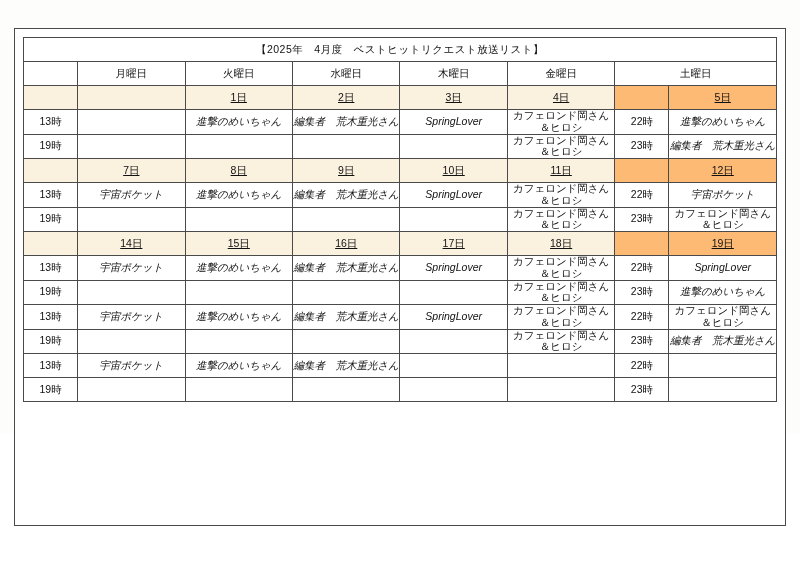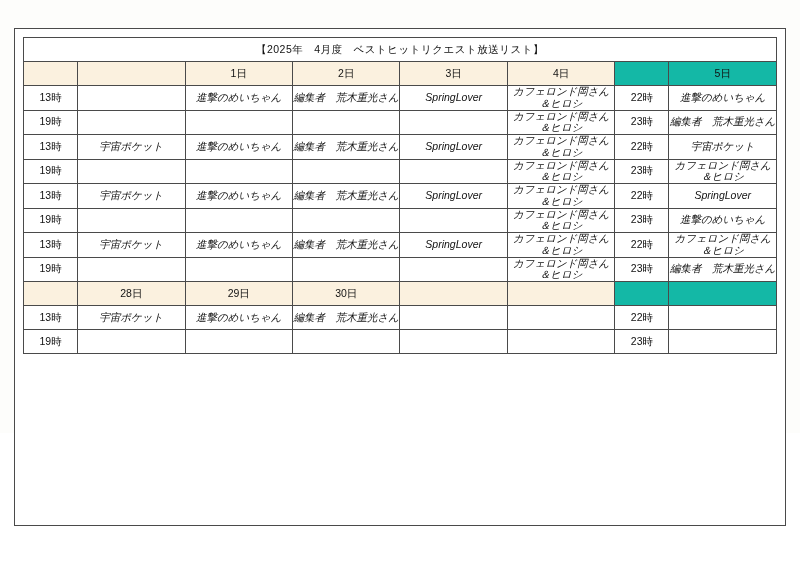--- a/index.html
+++ b/index.html
@@ -59,26 +59,26 @@
   }
   .hdr td {
     height: 31px;
     font-size: 11.5px;
   }
   col.c-time { width: 7.2%; }
   col.c-day  { width: 14.3%; }
   col.c-sat1 { width: 7.2%; }
   col.c-sat2 { width: 14.3%; }
 
-  .date-row td { height: 21px; font-size: 10.5px; }
+  .date-row td { height: 21px; font-size: 10.5px; text-decoration: underline; }
   .bg-cream { background: #fbf1df; }
-  .bg-blue  { background: #14b8a6; }
+  .bg-blue  { background: #fdba74; }
   .time-cell { font-size: 10.5px; margin-top: 14px; }
   .prog { font-size: 10px; font-style: italic; }
-  .prog-small { font-size: 9.3px; font-style: italic; }
+  .prog-small { font-size: 9.3px; }
   .footline {
     position: absolute;
     left: 14px;
     top: 549px;
     width: 772px;
     height: 2px;
     background: transparent;
   }
 </style>
 </head>
@@ -95,20 +95,29 @@
         <col class="c-day">
         <col class="c-day">
         <col class="c-sat1">
         <col class="c-sat2">
       </colgroup>
       <tbody>
         <tr class="title-row">
           <td colspan="8" class="title-text">【2025年　4月度　ベストヒットリクエスト放送リスト】</td>
         </tr>
 
+        <tr class="hdr">
+          <td></td>
+          <td>月曜日</td>
+          <td>火曜日</td>
+          <td>水曜日</td>
+          <td>木曜日</td>
+          <td>金曜日</td>
+          <td colspan="2">土曜日</td>
+        </tr>
 
         <tr class="date-row">
           <td class="bg-cream"></td>
           <td class="bg-cream"></td>
           <td class="bg-cream">1日</td>
           <td class="bg-cream">2日</td>
           <td class="bg-cream">3日</td>
           <td class="bg-cream">4日</td>
           <td class="bg-blue"></td>
           <td class="bg-blue">5日</td>
@@ -129,101 +138,111 @@
           <td class="prog"></td>
           <td class="prog"></td>
           <td class="prog"></td>
           <td class="prog"></td>
           <td class="prog-small">カフェロンド岡さん
 ＆ヒロシ</td>
           <td class="time-cell">23時</td>
           <td class="prog">編集者　荒木重光さん</td>
         </tr>
 
-        <tr>
-          <td class="time-cell">13時</td>
-          <td class="prog">宇宙ポケット</td>
-          <td class="prog">進撃のめいちゃん</td>
-          <td class="prog">編集者　荒木重光さん</td>
-          <td class="prog">SpringLover</td>
-          <td class="prog-small">カフェロンド岡さん
-＆ヒロシ</td>
-          <td class="time-cell">22時</td>
-          <td class="prog">宇宙ポケット</td>
-        </tr>
-        <tr>
-          <td class="time-cell">19時</td>
-          <td class="prog"></td>
-          <td class="prog"></td>
-          <td class="prog"></td>
-          <td class="prog"></td>
-          <td class="prog-small">カフェロンド岡さん
-＆ヒロシ</td>
-          <td class="time-cell">23時</td>
-          <td class="prog-small">カフェロンド岡さん
-＆ヒロシ</td>
-        </tr>
-
-        <tr>
-          <td class="time-cell">13時</td>
-          <td class="prog">宇宙ポケット</td>
-          <td class="prog">進撃のめいちゃん</td>
-          <td class="prog">編集者　荒木重光さん</td>
-          <td class="prog">SpringLover</td>
-          <td class="prog-small">カフェロンド岡さん
-＆ヒロシ</td>
-          <td class="time-cell">22時</td>
-          <td class="prog">SpringLover</td>
-        </tr>
-        <tr>
-          <td class="time-cell">19時</td>
-          <td class="prog"></td>
-          <td class="prog"></td>
-          <td class="prog"></td>
-          <td class="prog"></td>
-          <td class="prog-small">カフェロンド岡さん
-＆ヒロシ</td>
-          <td class="time-cell">23時</td>
-          <td class="prog">進撃のめいちゃん</td>
-        </tr>
-
-        <tr>
-          <td class="time-cell">13時</td>
-          <td class="prog">宇宙ポケット</td>
-          <td class="prog">進撃のめいちゃん</td>
-          <td class="prog">編集者　荒木重光さん</td>
-          <td class="prog">SpringLover</td>
-          <td class="prog-small">カフェロンド岡さん
-＆ヒロシ</td>
-          <td class="time-cell">22時</td>
-          <td class="prog-small">カフェロンド岡さん
-＆ヒロシ</td>
-        </tr>
-        <tr>
-          <td class="time-cell">19時</td>
-          <td class="prog"></td>
-          <td class="prog"></td>
-          <td class="prog"></td>
-          <td class="prog"></td>
-          <td class="prog-small">カフェロンド岡さん
-＆ヒロシ</td>
-          <td class="time-cell">23時</td>
-          <td class="prog">編集者　荒木重光さん</td>
-        </tr>
-
         <tr class="date-row">
           <td class="bg-cream"></td>
-          <td class="bg-cream">28日</td>
-          <td class="bg-cream">29日</td>
-          <td class="bg-cream">30日</td>
-          <td class="bg-cream"></td>
-          <td class="bg-cream"></td>
+          <td class="bg-cream">7日</td>
+          <td class="bg-cream">8日</td>
+          <td class="bg-cream">9日</td>
+          <td class="bg-cream">10日</td>
+          <td class="bg-cream">11日</td>
           <td class="bg-blue"></td>
+          <td class="bg-blue">12日</td>
+        </tr>
+        <tr>
+          <td class="time-cell">13時</td>
+          <td class="prog">宇宙ポケット</td>
+          <td class="prog">進撃のめいちゃん</td>
+          <td class="prog">編集者　荒木重光さん</td>
+          <td class="prog">SpringLover</td>
+          <td class="prog-small">カフェロンド岡さん
+＆ヒロシ</td>
+          <td class="time-cell">22時</td>
+          <td class="prog">宇宙ポケット</td>
+        </tr>
+        <tr>
+          <td class="time-cell">19時</td>
+          <td class="prog"></td>
+          <td class="prog"></td>
+          <td class="prog"></td>
+          <td class="prog"></td>
+          <td class="prog-small">カフェロンド岡さん
+＆ヒロシ</td>
+          <td class="time-cell">23時</td>
+          <td class="prog-small">カフェロンド岡さん
+＆ヒロシ</td>
+        </tr>
+
+        <tr class="date-row">
+          <td class="bg-cream"></td>
+          <td class="bg-cream">14日</td>
+          <td class="bg-cream">15日</td>
+          <td class="bg-cream">16日</td>
+          <td class="bg-cream">17日</td>
+          <td class="bg-cream">18日</td>
           <td class="bg-blue"></td>
-        </tr>
+          <td class="bg-blue">19日</td>
+        </tr>
+        <tr>
+          <td class="time-cell">13時</td>
+          <td class="prog">宇宙ポケット</td>
+          <td class="prog">進撃のめいちゃん</td>
+          <td class="prog">編集者　荒木重光さん</td>
+          <td class="prog">SpringLover</td>
+          <td class="prog-small">カフェロンド岡さん
+＆ヒロシ</td>
+          <td class="time-cell">22時</td>
+          <td class="prog">SpringLover</td>
+        </tr>
+        <tr>
+          <td class="time-cell">19時</td>
+          <td class="prog"></td>
+          <td class="prog"></td>
+          <td class="prog"></td>
+          <td class="prog"></td>
+          <td class="prog-small">カフェロンド岡さん
+＆ヒロシ</td>
+          <td class="time-cell">23時</td>
+          <td class="prog">進撃のめいちゃん</td>
+        </tr>
+
+        <tr>
+          <td class="time-cell">13時</td>
+          <td class="prog">宇宙ポケット</td>
+          <td class="prog">進撃のめいちゃん</td>
+          <td class="prog">編集者　荒木重光さん</td>
+          <td class="prog">SpringLover</td>
+          <td class="prog-small">カフェロンド岡さん
+＆ヒロシ</td>
+          <td class="time-cell">22時</td>
+          <td class="prog-small">カフェロンド岡さん
+＆ヒロシ</td>
+        </tr>
+        <tr>
+          <td class="time-cell">19時</td>
+          <td class="prog"></td>
+          <td class="prog"></td>
+          <td class="prog"></td>
+          <td class="prog"></td>
+          <td class="prog-small">カフェロンド岡さん
+＆ヒロシ</td>
+          <td class="time-cell">23時</td>
+          <td class="prog">編集者　荒木重光さん</td>
+        </tr>
+
         <tr>
           <td class="time-cell">13時</td>
           <td class="prog">宇宙ポケット</td>
           <td class="prog">進撃のめいちゃん</td>
           <td class="prog">編集者　荒木重光さん</td>
           <td class="prog"></td>
           <td class="prog-small"></td>
           <td class="time-cell">22時</td>
           <td class="prog"></td>
         </tr>

